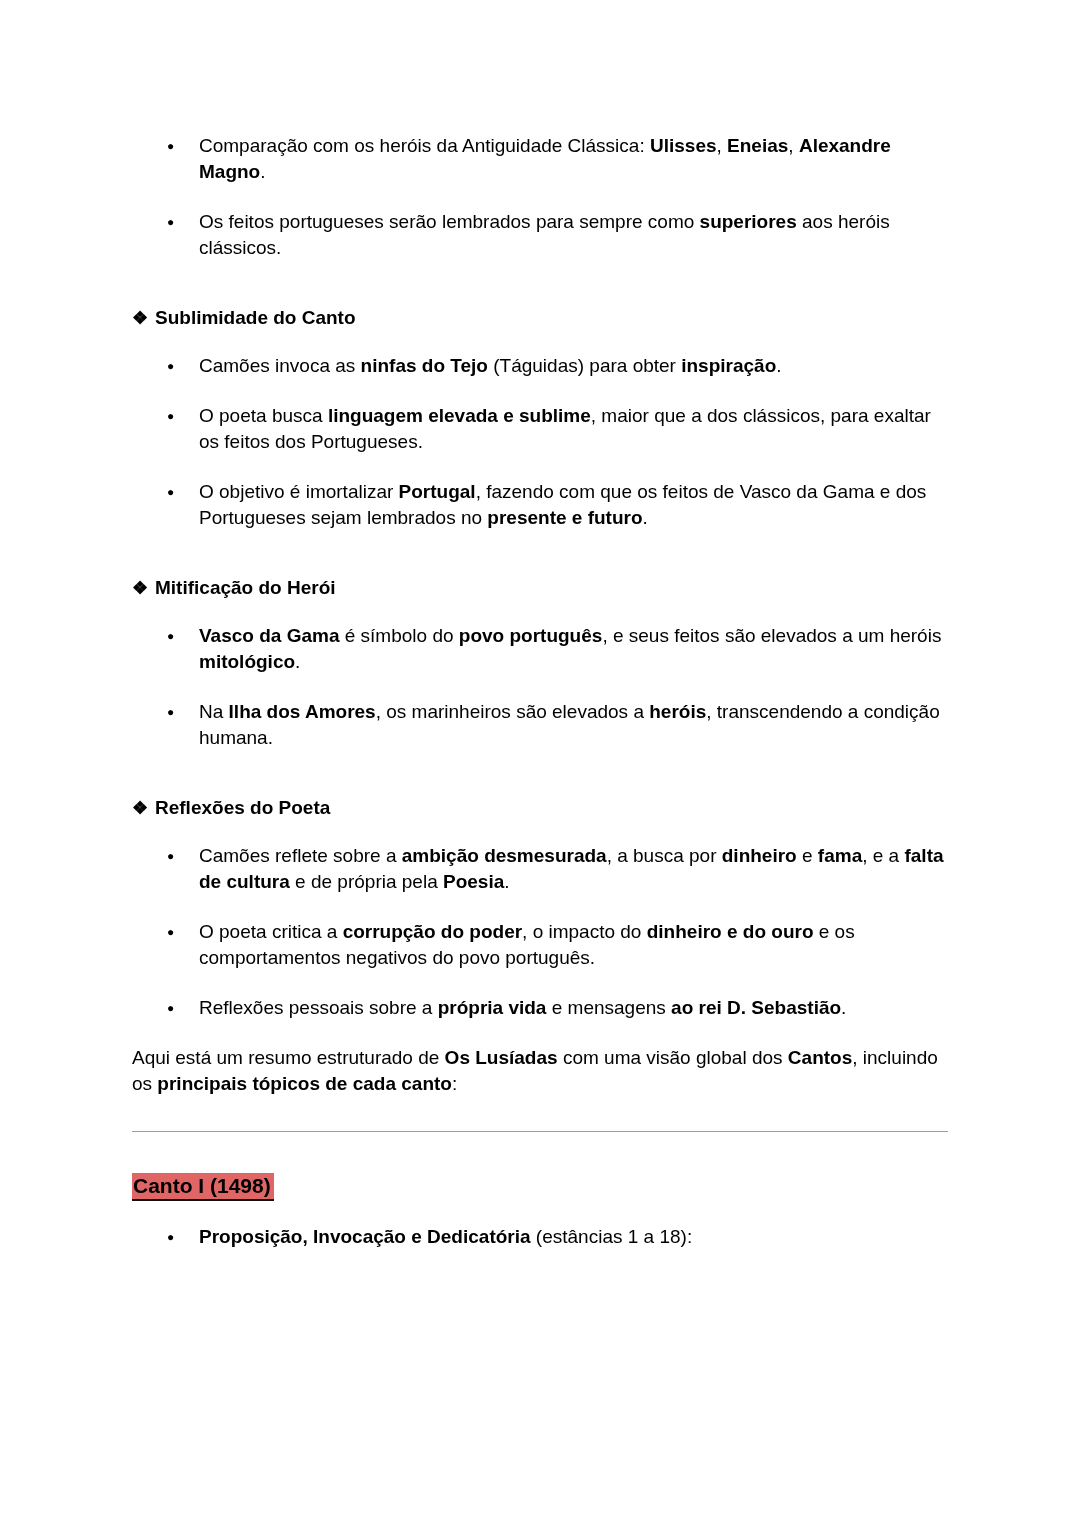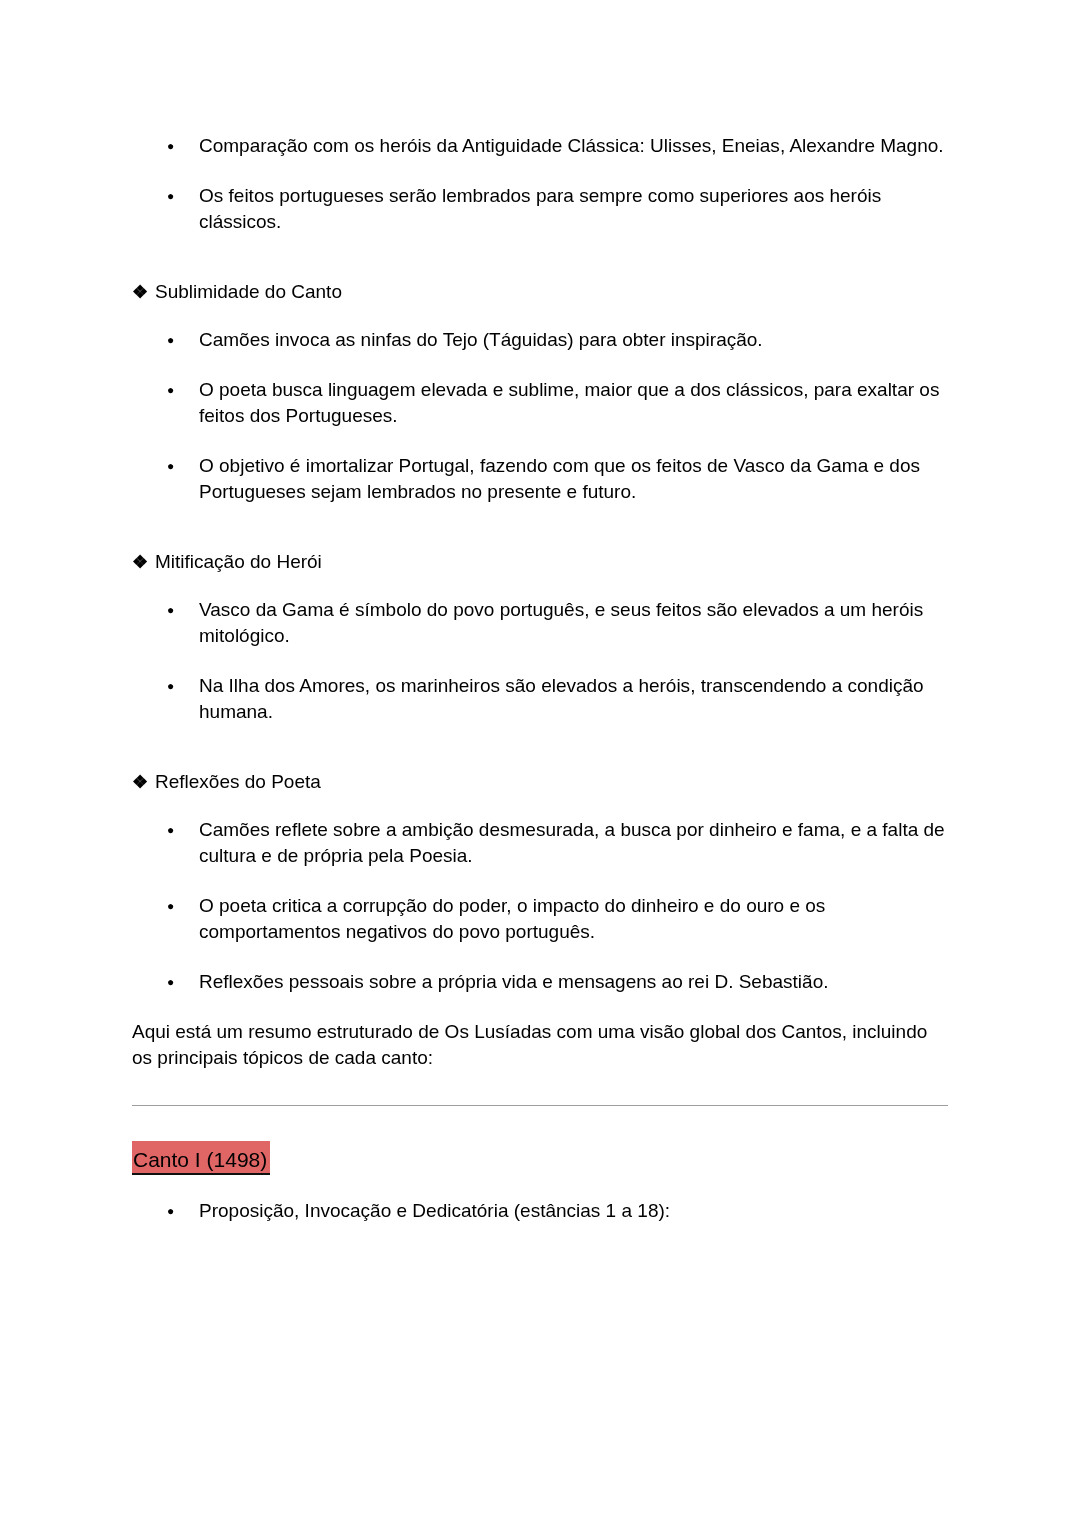--- a/index.html
+++ b/index.html
@@ -14,21 +14,21 @@
     margin: 0 auto;
     box-sizing: border-box;
     background: var(--page-bg, #ffffff);
     padding: 133px 132px 80px 132px;
     font-family: "Liberation Sans", sans-serif;
     font-size: 19px;
     line-height: 26px;
     color: var(--text-color, #000000);
   }
   .block { position: relative; }
-  .b { font-weight: 400; }
+  .b { font-weight: 700; }
   .i { font-style: italic; }
 
   .bullet {
     display: flex;
     margin: 0 0 24px 0;
     padding-left: 35px;
   }
   .bullet .marker {
     flex: 0 0 32px;
     width: 32px;
@@ -68,21 +68,21 @@
   }
 
   .hl-heading {
     margin: 0 0 24px 0;
     font-size: 21px;
     line-height: 28px;
     font-weight: 700;
   }
   .hl-heading .hl {
     background: var(--highlight, #e06666);
-    padding: 7px 3px 2px 1px;
+    padding: 1px 3px 2px 1px;
     border-bottom: 2px solid #111111;
   }
 </style>
 </head>
 <body>
 
 <div class="page" style="--text-color: #000000; --purple: #8674c8; --highlight: #e06666; --divider-color: #9e9e9e; --page-bg: #ffffff;">
   <div id="doc-body">
       <div class="block bullet">
         <span class="marker">●</span>

